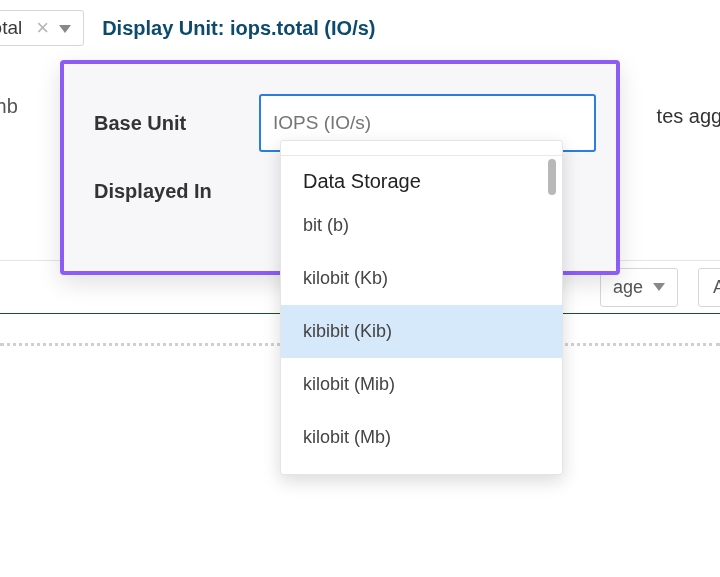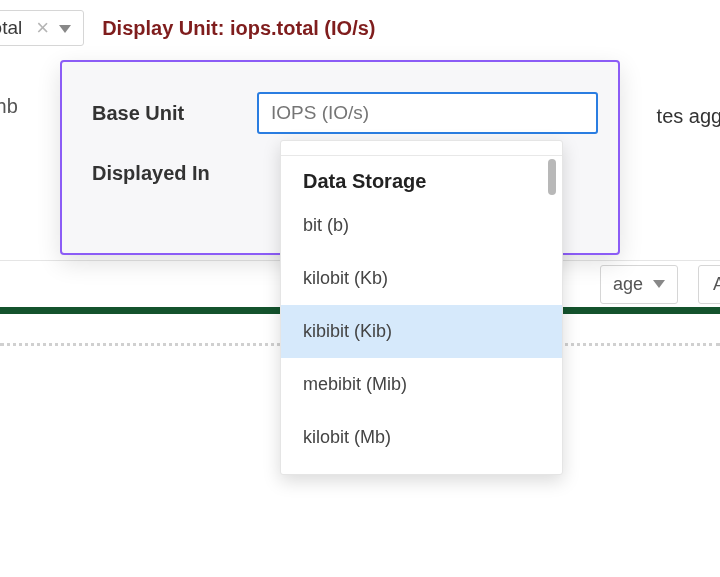--- a/index.html
+++ b/index.html
@@ -49,21 +49,21 @@
     }
     .caret-down {
       width: 0;
       height: 0;
       border-left: 6px solid transparent;
       border-right: 6px solid transparent;
       border-top: 8px solid #888;
       display: inline-block;
     }
     .display-unit-link {
-      color: #7f1d1d;
+      color: #0c4a6e;
       font-size: 20px;
       font-weight: 600;
       cursor: pointer;
     }
     .bg-text-left {
       position: absolute;
       left: -40px;
       top: 95px;
       font-size: 20px;
       color: #555;
@@ -74,21 +74,21 @@
       top: 105px;
       font-size: 20px;
       color: #333;
     }
     .bg-row {
       position: absolute;
       top: 260px;
       left: 0;
       right: 0;
       border-top: 1px solid #e5e5e5;
-      border-bottom: 7px solid #14532d;
+      border-bottom: 1px solid #14532d;
       height: 54px;
       display: flex;
       align-items: center;
       justify-content: flex-end;
       padding-right: 0;
     }
     .bg-select {
       display: flex;
       align-items: center;
       border: 1px solid #d6d6d6;
@@ -113,60 +113,60 @@
       left: 0;
       right: 0;
       border-top: 3px dotted #d0d0d0;
     }
     .panel {
       position: absolute;
       top: 60px;
       left: 60px;
       width: 560px;
       background: #f7f7f9;
-      border: 2px solid #8b5cf6;
+      border: 4px solid #8b5cf6;
       border-radius: 4px;
       box-shadow: 0 8px 24px rgba(0,0,0,0.12);
       padding: 30px 20px 40px 30px;
     }
     .panel-row {
       display: flex;
       align-items: center;
       margin-bottom: 28px;
     }
     .panel-label {
       width: 165px;
       font-size: 20px;
       font-weight: 700;
       color: #333;
     }
     .panel-input {
       flex: 1;
       border: 2px solid #2a7de1;
       border-radius: 3px;
       background: #fff;
-      padding: 8px 12px;
+      padding: 16px 12px;
       font-size: 19px;
       color: #a21caf;
       outline: none;
     }
     .dropdown {
       position: absolute;
       top: 140px;
       left: 280px;
       width: 283px;
       background: #fff;
       border: 1px solid #e5e5e5;
       border-radius: 3px;
       box-shadow: 0 6px 18px rgba(0,0,0,0.15);
       padding: 8px 0 10px 0;
     }
     .dropdown-header {
       font-size: 20px;
-      font-weight: 700;
+      font-weight: 400;
       color: #222;
       padding: 14px 22px 6px 22px;
       border-top: 1px solid #e8e8e8;
       margin-top: 6px;
     }
     .dropdown-item {
       font-size: 18px;
       color: #444;
       padding: 16px 22px;
       cursor: pointer;
@@ -221,16 +221,16 @@
   </div>
 </div>
 
 <div class="dropdown">
   <div class="scroll-thumb"></div>
   <div class="dropdown-header">Data Storage</div>
   <div id="dropdown-items">
       <div class="dropdown-item">bit (b)</div>
       <div class="dropdown-item">kilobit (Kb)</div>
       <div class="dropdown-item highlighted">kibibit (Kib)</div>
-      <div class="dropdown-item">mebibit (Mib)</div>
+      <div class="dropdown-item">kilobit (Mib)</div>
       <div class="dropdown-item">kilobit (Mb)</div>
     </div>
 </div>
 
 </body></html>

